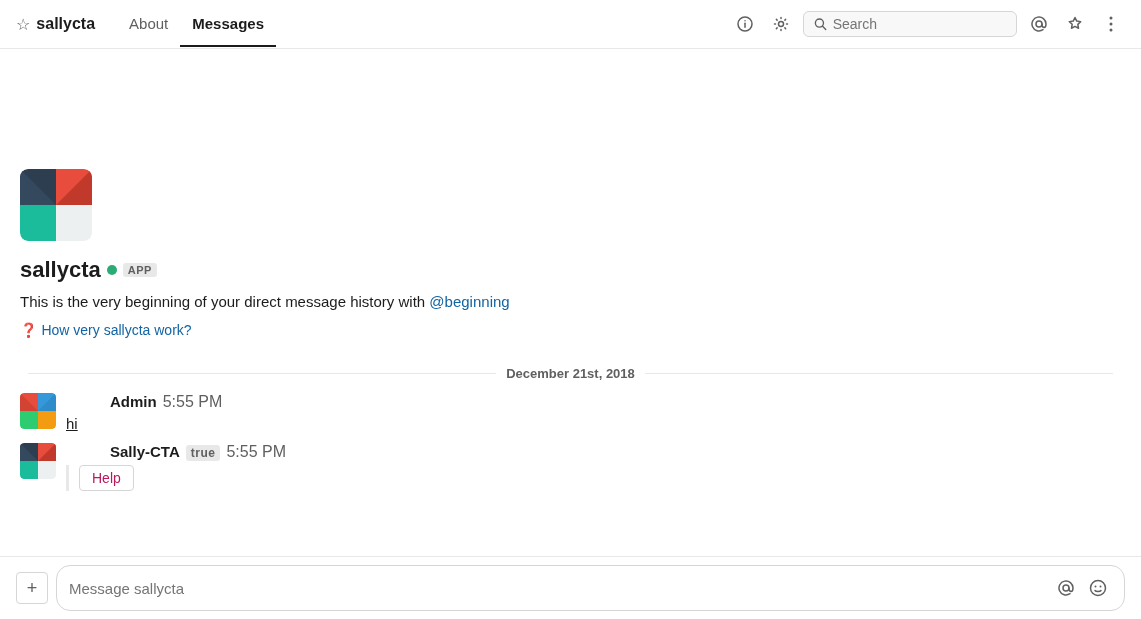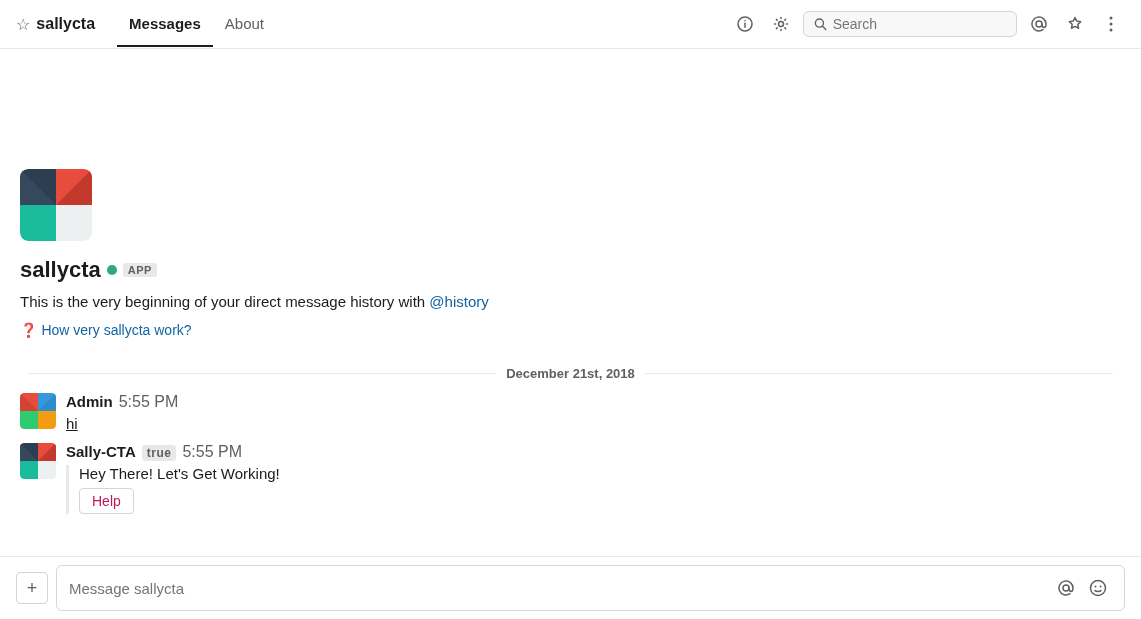--- a/index.html
+++ b/index.html
@@ -194,20 +194,21 @@
       overflow: hidden;
     }
     .msg-content {
       flex: 1;
     }
     .msg-header {
       display: flex;
       align-items: baseline;
       gap: 6px;
       margin-bottom: 2px;
+      margin-left: 44px;
     }
     .msg-name {
       font-size: 15px;
       font-weight: 700;
       color: #1d1c1d;
       cursor: pointer;
     }
     .msg-time {
       font-size: 16px;
       color: #616061;
@@ -257,21 +258,21 @@
       align-items: center;
       justify-content: center;
       cursor: pointer;
       color: #616061;
       font-size: 18px;
       flex-shrink: 0;
     }
     .message-input {
       flex: 1;
       border: 1px solid #d6d6d6;
-      border-radius: 6px;
+      border-radius: 14px;
       padding: 8px 12px;
       font-size: 15px;
       outline: none;
       color: #1d1c1d;
       display: flex;
       align-items: center;
       justify-content: space-between;
     }
     .message-input input {
       border: none;
@@ -316,22 +317,22 @@
     }
   </style>
 </head>
 <body>
 
 <div class="header">
   <div class="header-left">
     <span class="star-icon">☆</span>
     <span class="header-title">sallycta</span>
     <div class="header-tabs">
+      <div class="header-tab">About</div>
       <div class="header-tab active">Messages</div>
-      <div class="header-tab">About</div>
     </div>
   </div>
   <div class="header-right">
     <div class="icon-btn">
       <svg width="16" height="16" viewBox="0 0 16 16" fill="none" xmlns="http://www.w3.org/2000/svg">
         <circle cx="8" cy="8" r="7" stroke="#616061" stroke-width="1.5"></circle>
         <rect x="7.25" y="6.5" width="1.5" height="5.5" rx="0.75" fill="#616061"></rect>
         <rect x="7.25" y="4" width="1.5" height="1.5" rx="0.75" fill="#616061"></rect>
       </svg>
     </div>
@@ -391,21 +392,21 @@
     </div>
 
     <div class="intro-name-row">
       <span class="intro-name">sallycta</span>
       <span class="online-dot"></span>
       <span class="app-badge">APP</span>
     </div>
 
     <div class="intro-desc">
       <span>This is the very beginning of your direct message history with</span>
-      <a href="#">@history</a>
+      <a href="#">@beginning</a>
     </div>
 
     <a class="intro-link" href="#">
       <span style="font-size:14px;">❓</span>
       <span>How very sallycta work?</span>
     </a>
   </div>
 
   <div class="date-divider">
     <span class="date-label">December 21st, 2018</span>
@@ -447,21 +448,20 @@
           <polygon points="36,0 18,18 36,18" fill="#c0392b"></polygon>
         </svg>
       </div>
       <div class="msg-content">
         <div class="msg-header">
           <span class="msg-name">Sally-CTA</span>
           <span class="app-badge" style="font-size:12px;">true</span>
           <span class="msg-time">5:55 PM</span>
         </div>
         <div class="msg-attachment">
-          <div class="msg-attachment-text">Hey There! Let's Get Working!</div>
           <button class="help-btn">Help</button>
         </div>
       </div>
     </div>
 
   </div>
 </div>
 
 <div class="message-input-bar">
   <div class="input-add-btn">+</div>

